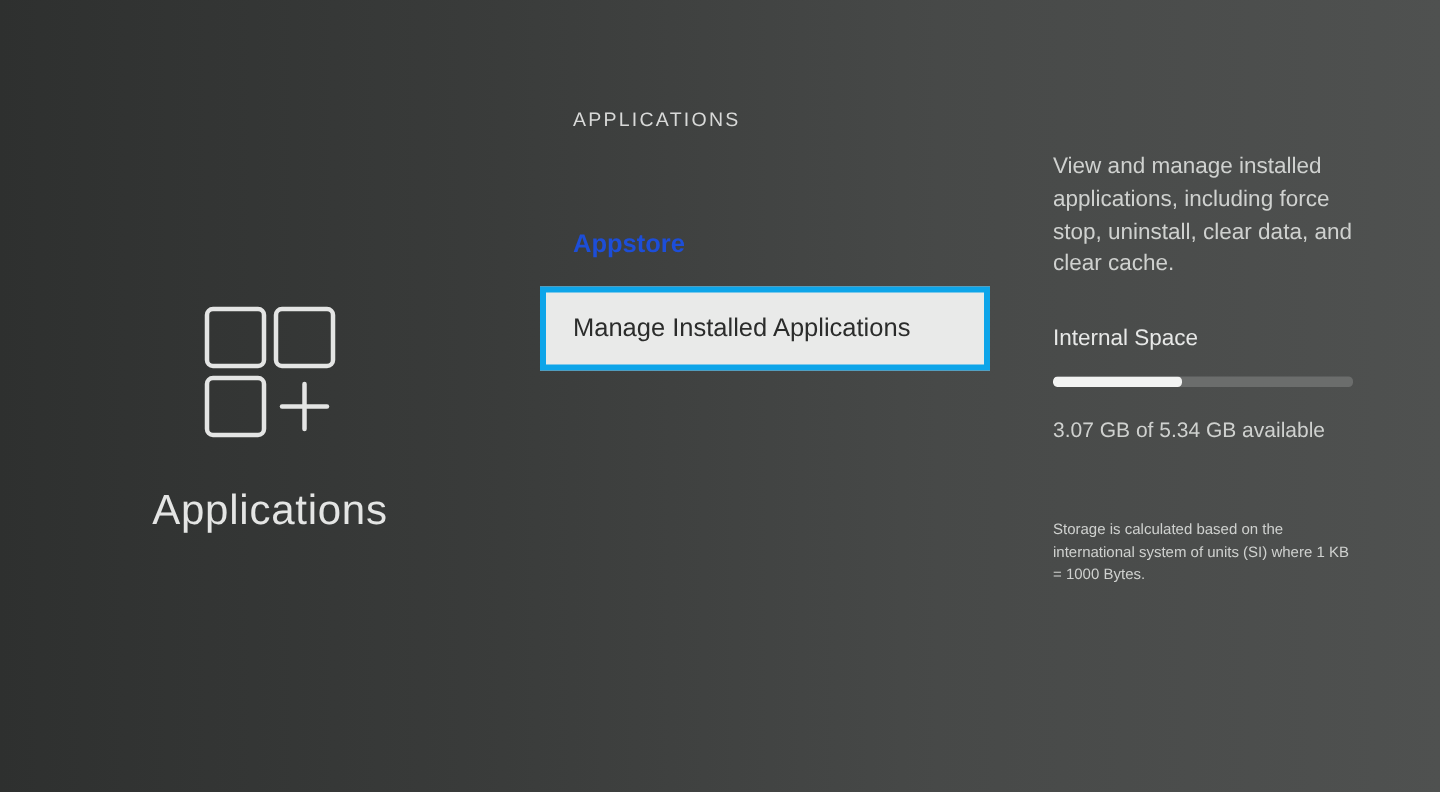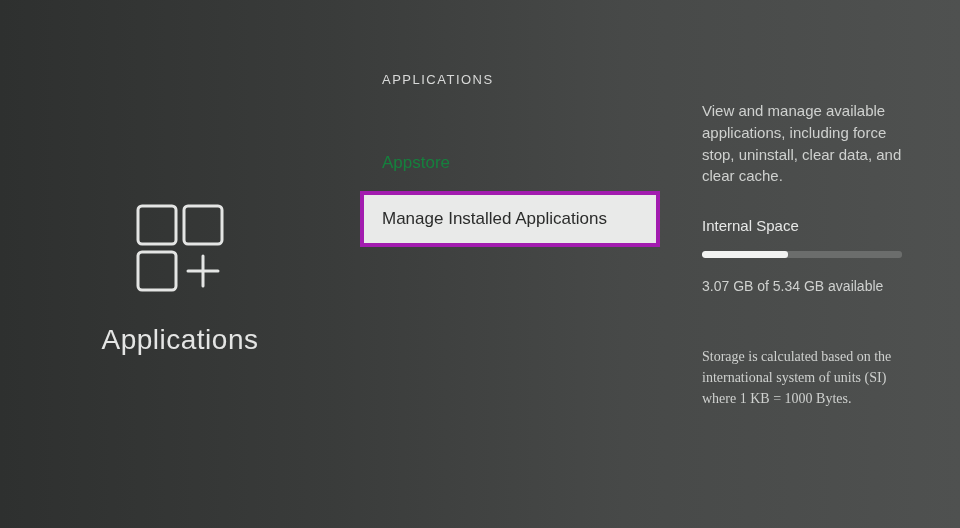--- a/index.html
+++ b/index.html
@@ -42,27 +42,28 @@
       padding-left: 22px;
       margin-bottom: 48px;
       font-weight: 500;
     }
     .menu-item {
       height: 56px;
       display: flex;
       align-items: center;
       padding-left: 22px;
       font-size: 17px;
-      color: #15803d;
+      color: #1d4ed8;
       cursor: pointer;
+      font-weight: bold;
     }
     .menu-item.selected {
       background: #e9eae9;
       color: #2b2c2b;
-      border: 4px solid #a21caf;
+      border: 4px solid #0ea5e9;
       padding-left: 18px;
       font-weight: 400;
     }
     .right {
       flex: 1;
       padding: 100px 58px 0 42px;
       font-size: 15px;
       line-height: 1.45;
       color: #cfd1cf;
     }
@@ -93,21 +94,21 @@
       font-size: 14px;
     }
     .ext-section { margin-bottom: 28px; }
     .ext-head {
       font-weight: 600;
       color: #e7e8e7;
       font-size: 15px;
       margin-bottom: 4px;
     }
     .ext-body { font-size: 15px; }
-    .note { font-size: 14px; line-height: 1.5; font-family: Liberation Serif, serif; }
+    .note { font-size: 10px; line-height: 1.5; }
   </style>
 </head>
 <body>
 
 <div class="sidebar">
   <div class="apps-icon">
     <svg viewBox="0 0 92 92" fill="none" stroke="#e4e5e4" stroke-width="3">
       <rect x="4" y="4" width="38" height="38" rx="4"></rect>
       <rect x="50" y="4" width="38" height="38" rx="4"></rect>
       <rect x="4" y="50" width="38" height="38" rx="4"></rect>
@@ -122,21 +123,21 @@
   <div class="breadcrumb">APPLICATIONS</div>
   <div class="menu-item">
     <span>Appstore</span>
   </div>
   <div class="menu-item selected">
     <span>Manage Installed Applications</span>
   </div>
 </div>
 
 <div class="right">
-  <div class="desc">View and manage available applications, including force stop, uninstall, clear data, and clear cache.</div>
+  <div class="desc">View and manage installed applications, including force stop, uninstall, clear data, and clear cache.</div>
 
   <div class="section-head">Internal Space</div>
   <div class="bar-track">
     <div class="bar-fill" style="width:43%"></div>
   </div>
   <div class="avail">3.07 GB of 5.34 GB available</div>
 
 
   <div class="note">Storage is calculated based on the international system of units (SI) where 1 KB = 1000 Bytes.</div>
 </div>

